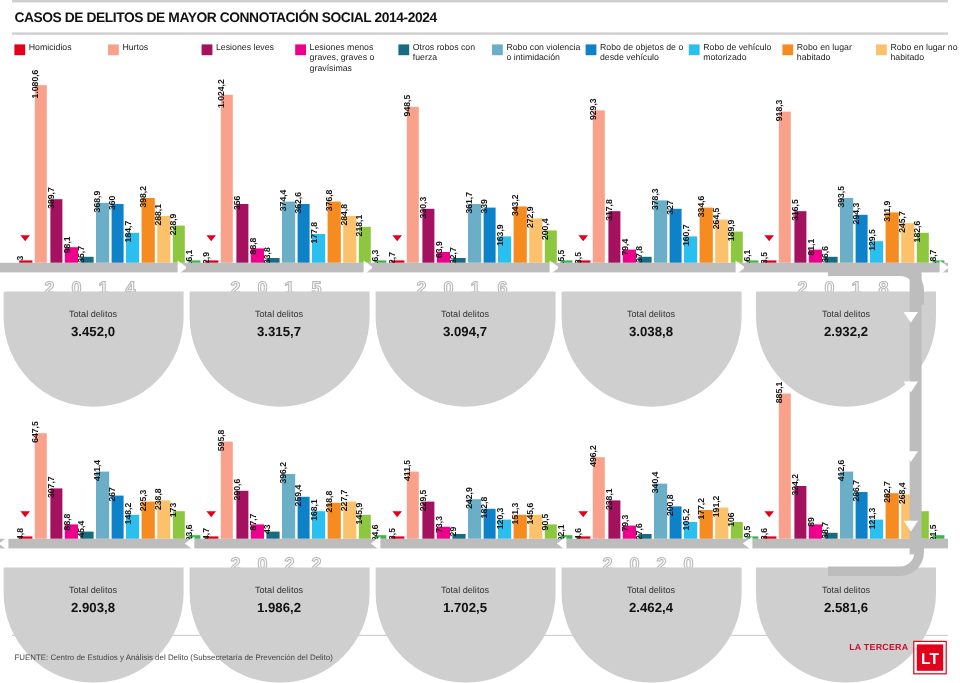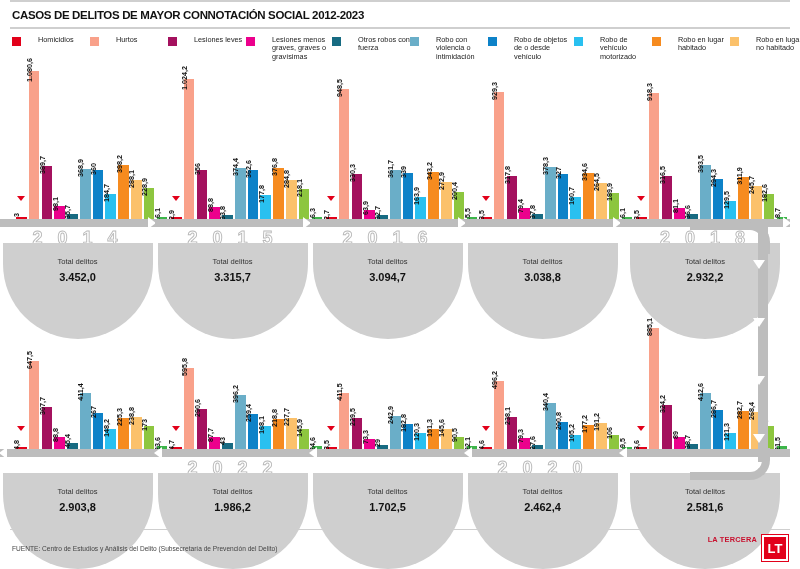--- a/index.html
+++ b/index.html
@@ -11,21 +11,21 @@
   .rule{height:2px;background:#cfcfcf;margin:0 10px;}
   #title{
     font-size:11.5px;font-weight:bold;letter-spacing:-0.35px;
     padding:7px 12px 6px 12px;color:#111;
   }
   
   #legend{
     display:flex;align-items:flex-start;gap:0px;
     padding:7px 8px 0 12px;
   }
-  .leg{display:flex;align-items:flex-start;gap:17px;width:78px;flex:0 0 auto;}
+  .leg{display:flex;align-items:flex-start;gap:3px;width:78px;flex:0 0 auto;}
   .leg.w-wide{width:86px;}
   .sw{width:9px;height:9px;flex:0 0 auto;margin-top:1px;}
   .leg-label{font-size:7.3px;line-height:8.4px;color:#222;}
   
   .row{position:relative;height:230px;}
   .row-inner{display:flex;position:relative;height:100%;}
   .group{position:relative;width:155px;flex:0 0 auto;}
   .group.last{width:170px;}
   .bars{
     position:absolute;left:0;right:0;bottom:72px;height:152px;
@@ -52,21 +52,21 @@
     background:#bdbdbd;
   }
   .axis-arrow{
     position:absolute;right:-1px;top:-2px;width:0;height:0;
     border-top:6px solid transparent;border-bottom:6px solid transparent;
     border-left:8px solid #ffffff;
   }
   .axis-arrow.left{left:-1px;right:auto;border-left:none;border-right:8px solid #ffffff;}
   .year{
     position:absolute;bottom:42px;left:0;right:0;text-align:center;
-    font-size:18px;letter-spacing:5px;color:#ffffff;
+    font-size:15px;letter-spacing:5px;color:#ffffff;
     -webkit-text-stroke:0.9px #b8b8b8;font-weight:bold;
   }
   .dome{
     position:absolute;bottom:-48px;left:50%;transform:translateX(-50%);
     width:150px;height:96px;background:#cfcfcf;
     border-radius:0 0 75px 75px;
   }
   .dome-t{position:absolute;top:14px;left:0;right:0;text-align:center;font-size:7.6px;color:#333;}
   .dome-v{position:absolute;top:28px;left:0;right:0;text-align:center;font-size:11px;font-weight:bold;color:#111;}
   
@@ -89,21 +89,21 @@
   #brand{display:flex;align-items:flex-start;gap:5px;}
   #brand-name{font-size:7.4px;font-weight:bold;color:#c8102e;letter-spacing:0.2px;}
   #lt-logo{width:22px;height:22px;background:#e2001a;color:#fff;
     font-size:13px;font-weight:bold;display:flex;align-items:center;justify-content:center;
     border:2px solid #fff;box-shadow:0 0 0 1px #e2001a;}
 </style>
 </head>
 <body>
 
 <div class="rule"></div>
-<div id="title">CASOS DE DELITOS DE MAYOR CONNOTACIÓN SOCIAL 2012-2023</div>
+<div id="title">CASOS DE DELITOS DE MAYOR CONNOTACIÓN SOCIAL 2014-2024</div>
 <div class="rule"></div>
 
 <div id="legend">
     <div class="leg">
       <span class="sw" style="background: rgb(226, 0, 26);"></span>
       <span class="leg-label">Homicidios</span>
     </div>
     <div class="leg">
       <span class="sw" style="background: rgb(249, 161, 138);"></span>
       <span class="leg-label">Hurtos</span>

